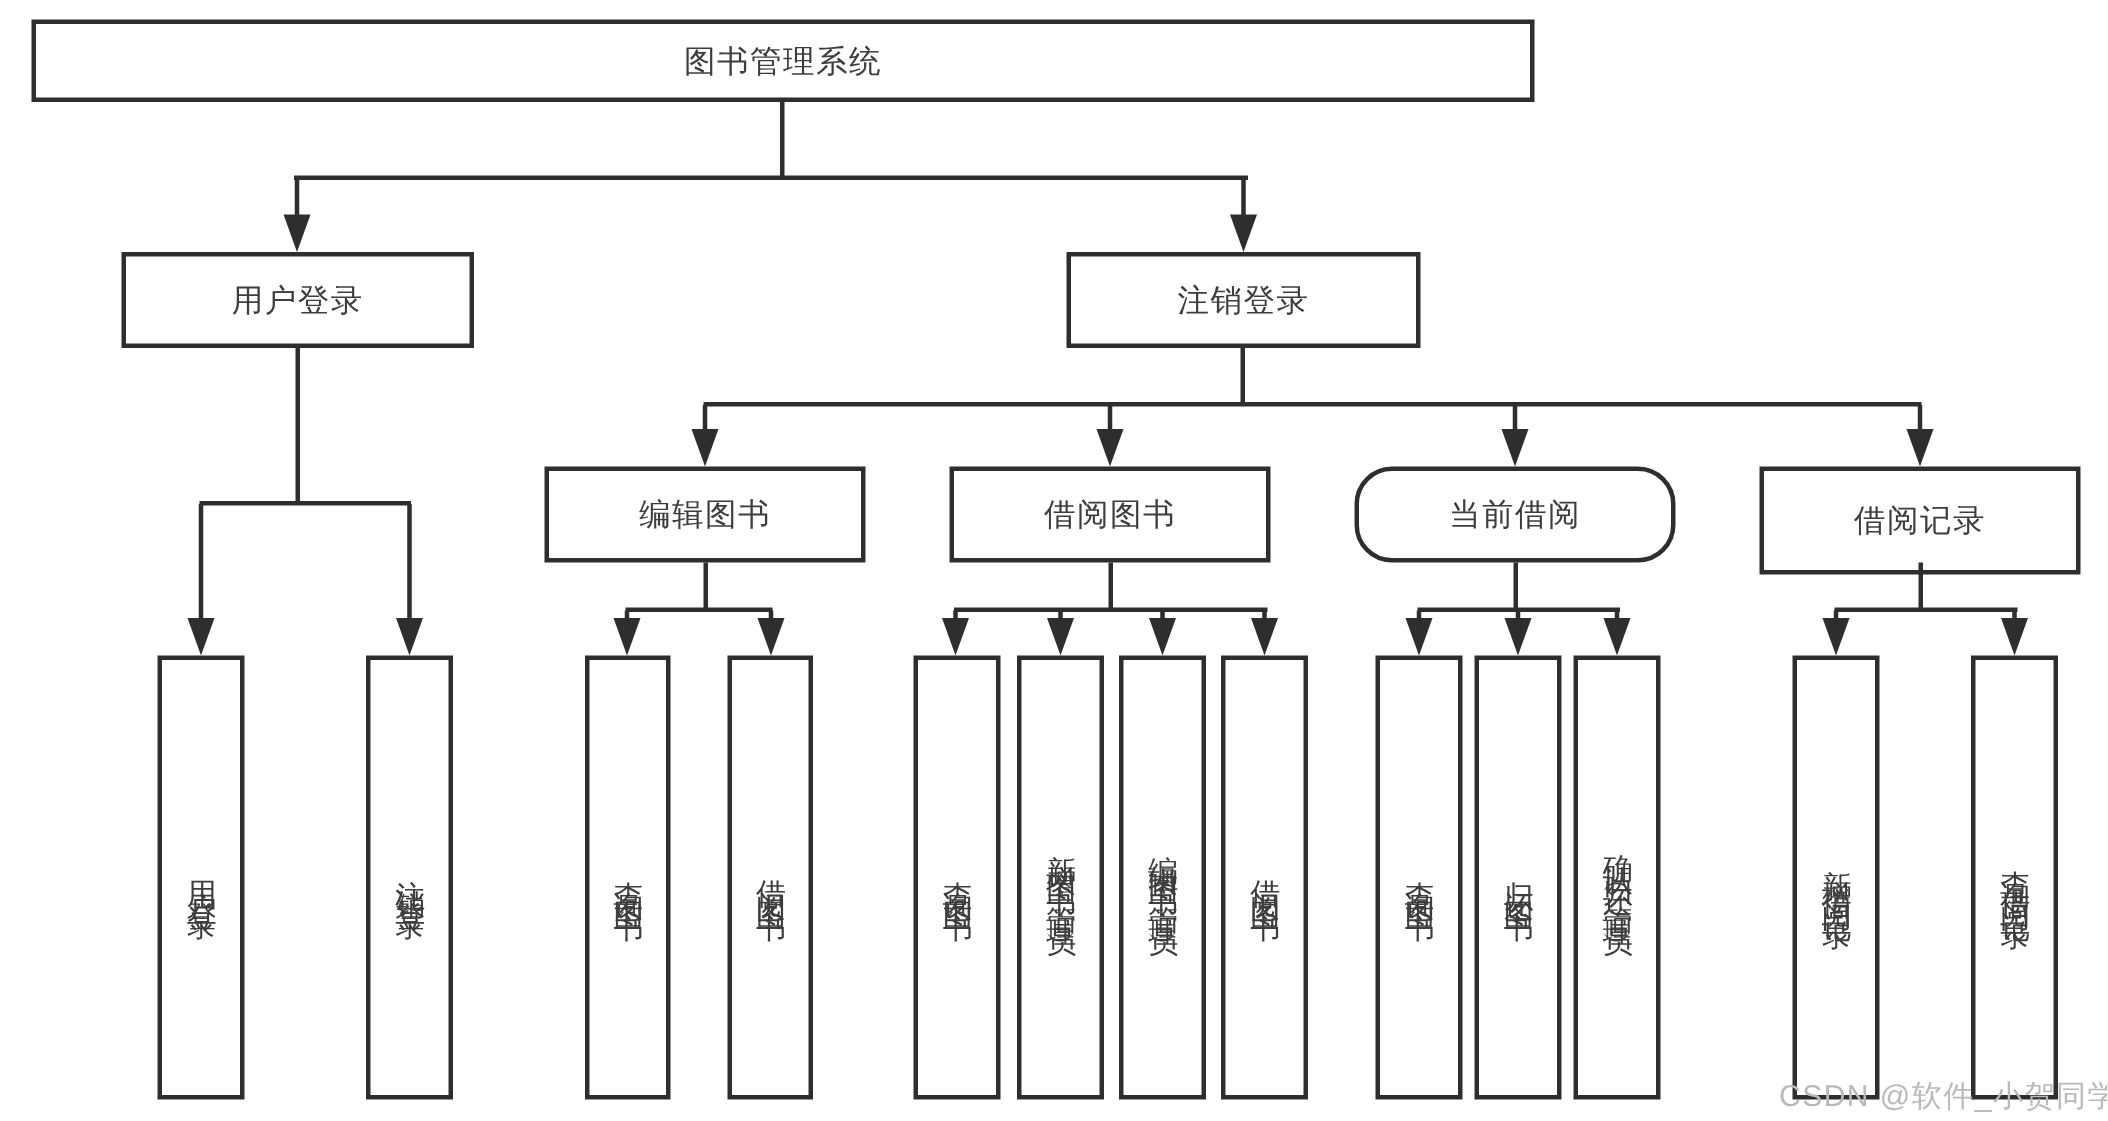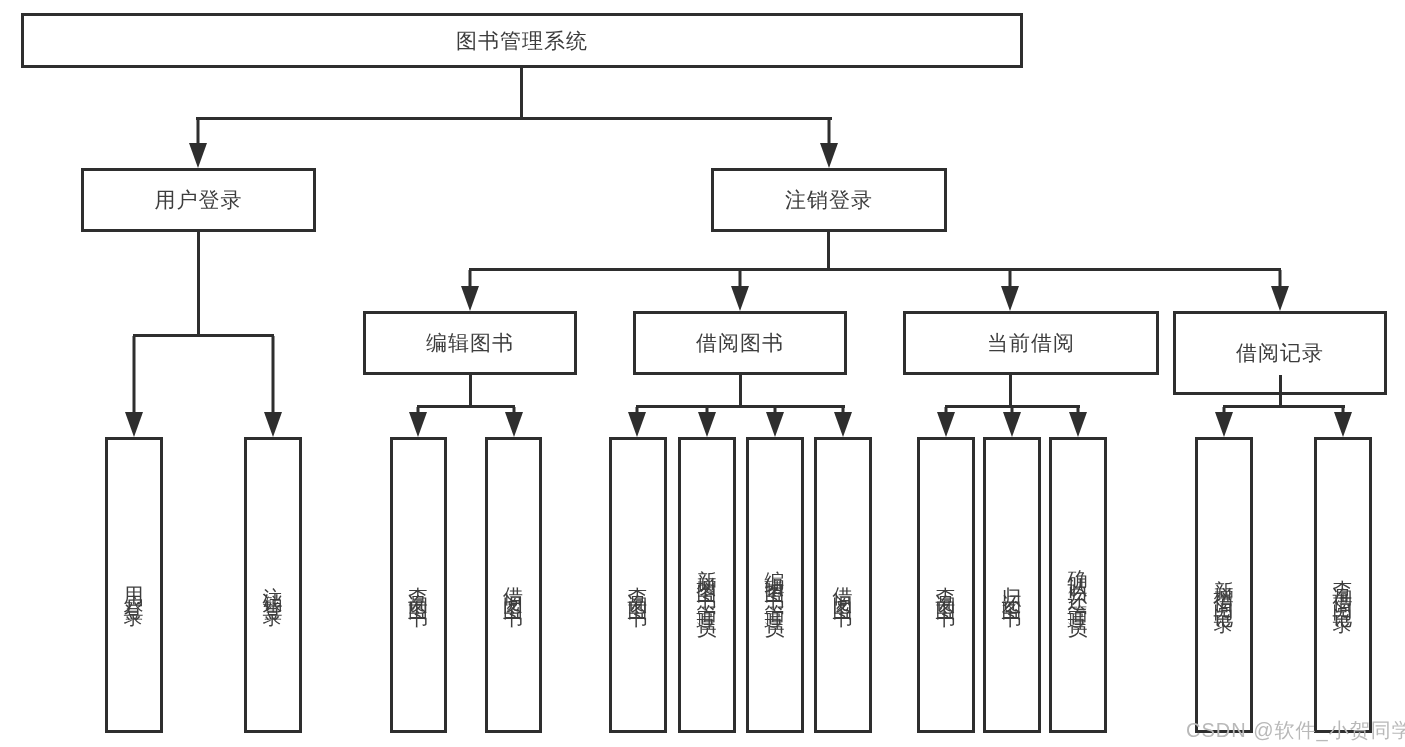--- a/index.html
+++ b/index.html
@@ -89,22 +89,22 @@
 
   <div class="v" style="left:827px; top:232px; height:38px;"></div>
   <div class="h" style="left:469px; top:268px; width:812px;"></div>
   <div class="drop" style="left:470px; top:270px; height:41px;"></div>
   <div class="drop" style="left:740px; top:270px; height:41px;"></div>
   <div class="drop" style="left:1010px; top:270px; height:41px;"></div>
   <div class="drop" style="left:1280px; top:270px; height:41px;"></div>
 
   <div class="box" style="left:363px; top:311px; width:214px; height:64px;">编辑图书</div>
   <div class="box" style="left:633px; top:311px; width:214px; height:64px;">借阅图书</div>
-  <div class="box" style="left:903px; top:311px; width:256px; height:64px;">当前借阅</div>
-  <div class="box" style="left:1173px; top:311px; width:214px; height:84px;">借阅记录</div>
+  <div class="box" style="left:903px; top:311px; width:214px; height:64px;border-radius:25px;">当前借阅</div>
+  <div class="box" style="left:1173px; top:311px; width:214px; height:72px;">借阅记录</div>
 
   <div class="v" style="left:469px; top:375px; height:32px;"></div>
   <div class="h" style="left:417px; top:405px; width:98px;"></div>
   <div class="drop" style="left:418px; top:407px; height:30px;"></div>
   <div class="drop" style="left:514px; top:407px; height:30px;"></div>
 
   <div class="v" style="left:739px; top:375px; height:32px;"></div>
   <div class="h" style="left:636px; top:405px; width:209px;"></div>
   <div class="drop" style="left:637px; top:407px; height:30px;"></div>
   <div class="drop" style="left:707px; top:407px; height:30px;"></div>

